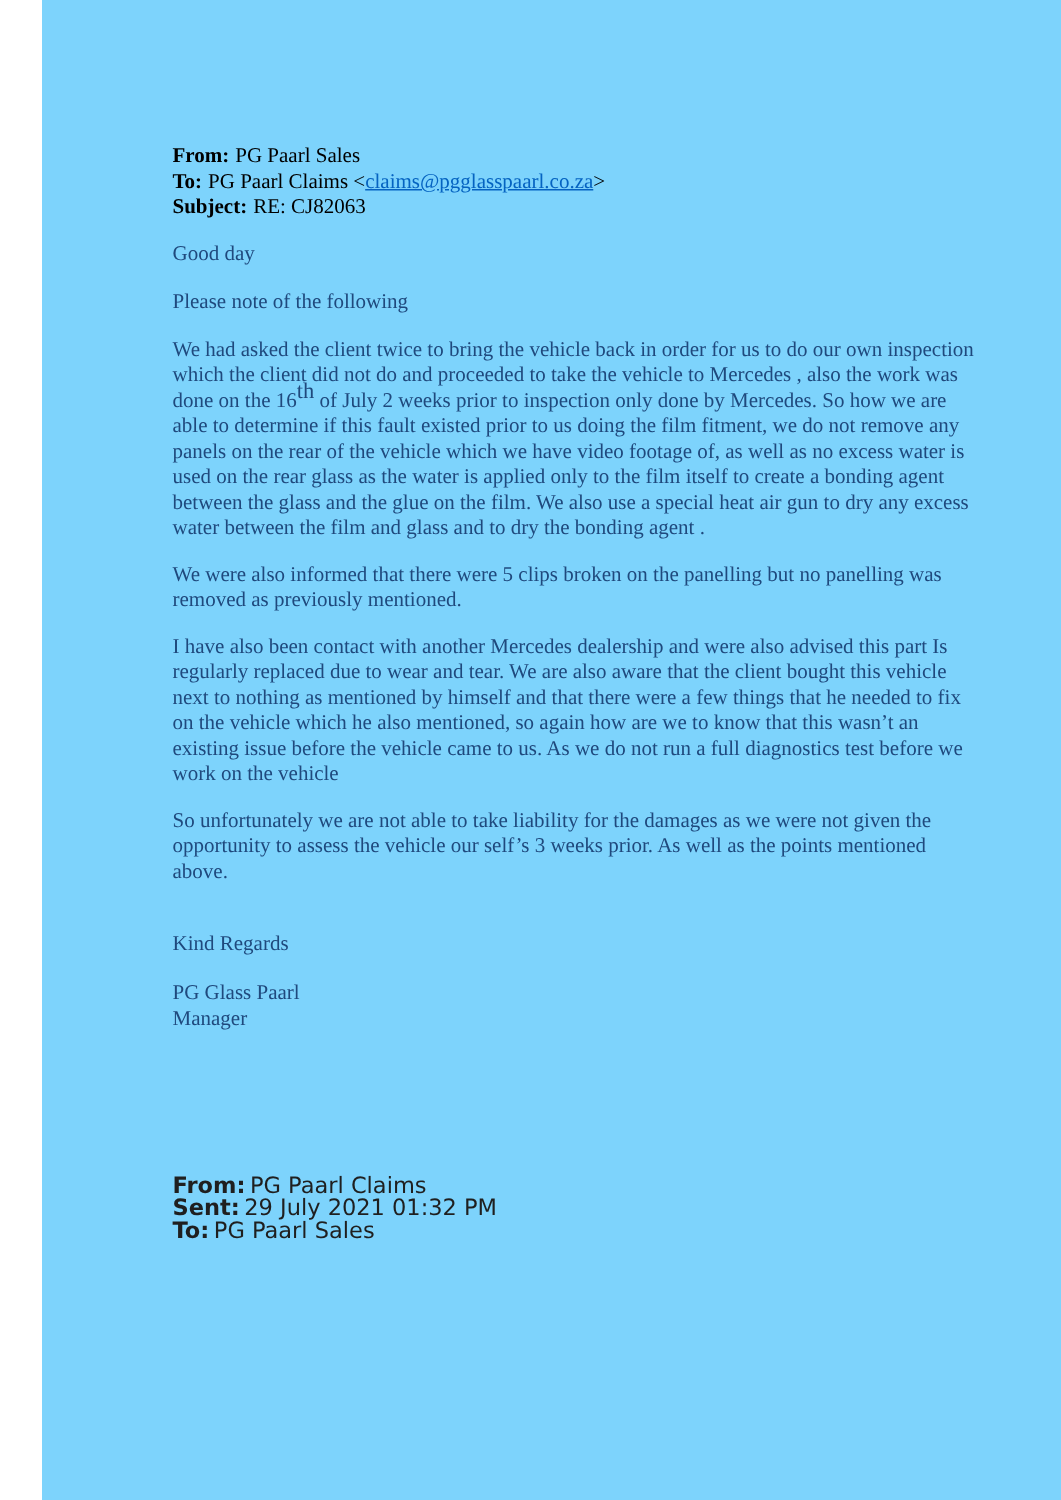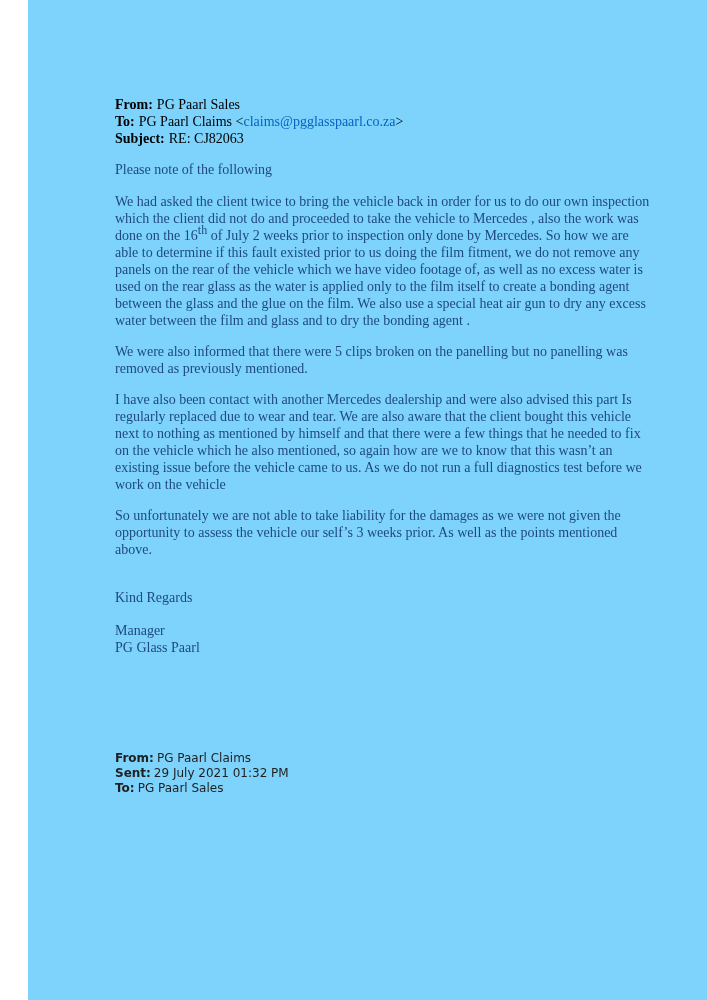--- a/index.html
+++ b/index.html
@@ -20,41 +20,42 @@
     color: #000000;
     font-size: 14px;
     line-height: 17px;
     margin-bottom: 14px;
   }
   .hdr1 .hline { white-space: nowrap; }
   .b { font-weight: bold; }
   .v { margin-left: 4px; }
   a.mailto {
     color: #0563C1;
+    text-decoration: underline;
     cursor: pointer;
   }
   
   .body1 {
     color: #1F497D;
     font-size: 14px;
     line-height: 17px;
     width: 540px;
   }
   .body1 p { margin: 0 0 14px 0; }
   .body1 .greeting, .body1 .intro { margin-bottom: 15px; }
-  sup.ord { font-size: 12px; line-height: 0; vertical-align: super; }
+  sup.ord { font-size: 15px; line-height: 0; vertical-align: super; }
   .closing { margin-top: 31px !important; margin-bottom: 0 !important; }
   .sig { margin-top: 16px; }
   .sig div { line-height: 17px; }
   
   .hdr2 {
     margin-top: 95px;
     color: #1f1f1f;
     font-family: "DejaVu Sans", "Liberation Sans", sans-serif;
-    font-size: 12px;
+    font-size: 15px;
     line-height: 15px;
   }
   .hdr2 .hline { white-space: nowrap; }
   .hdr2 .v { margin-left: 3px; }
 </style>
 </head>
 <body>
 
 <div class="page">
   <div class="content">
@@ -65,29 +66,30 @@
       </div>
       <div class="hline">
         <span class="b">To:</span><span class="v"><span>PG Paarl Claims &lt;</span><a class="mailto">claims@pgglasspaarl.co.za</a><span>&gt;</span></span>
       </div>
       <div class="hline">
         <span class="b">Subject:</span><span class="v">RE: CJ82063</span>
       </div>
     </div>
 
     <div class="body1">
+      <p class="greeting">Good day</p>
       <p class="intro">Please note of the following</p>
       <p><span>We had asked the client twice to bring the vehicle back in order for us to do our own inspection which the client did not do and proceeded to take the vehicle to Mercedes , also the work was done on the 16</span><sup class="ord">th</sup><span> of July 2 weeks prior to inspection only done by Mercedes. So how we are able to determine if this fault existed prior to us doing the film fitment, we do not remove any panels on the rear of the vehicle which we have video footage of, as well as no excess water is used on the rear glass as the water is applied only to the film itself to create a bonding agent between the glass and the glue on the film. We also use a special heat air gun to dry any excess water between the film and glass and to dry the bonding agent .</span></p>
       <p>We were also informed that there were 5 clips broken on the panelling but no panelling was removed as previously mentioned.</p>
       <p>I have also been contact with another Mercedes dealership and were also advised this part Is regularly replaced due to wear and tear. We are also aware that the client bought this vehicle next to nothing as mentioned by himself and that there were a few things that he needed to fix on the vehicle which he also mentioned, so again how are we to know that this wasn’t an existing issue before the vehicle came to us. As we do not run a full diagnostics test before we work on the vehicle</p>
       <p>So unfortunately we are not able to take liability for the damages as we were not given the opportunity to assess the vehicle our self’s 3 weeks prior. As well as the points mentioned above.</p>
       <p class="closing">Kind Regards</p>
       <div class="sig">
+        <div>PG Glass Paarl</div>
         <div>Manager</div>
-        <div>PG Glass Paarl</div>
       </div>
     </div>
 
     <div class="hdr2">
       <div class="hline">
         <span class="b">From:</span><span class="v">PG Paarl Claims</span>
       </div>
       <div class="hline">
         <span class="b">Sent:</span><span class="v">29 July 2021 01:32 PM</span>
       </div>

